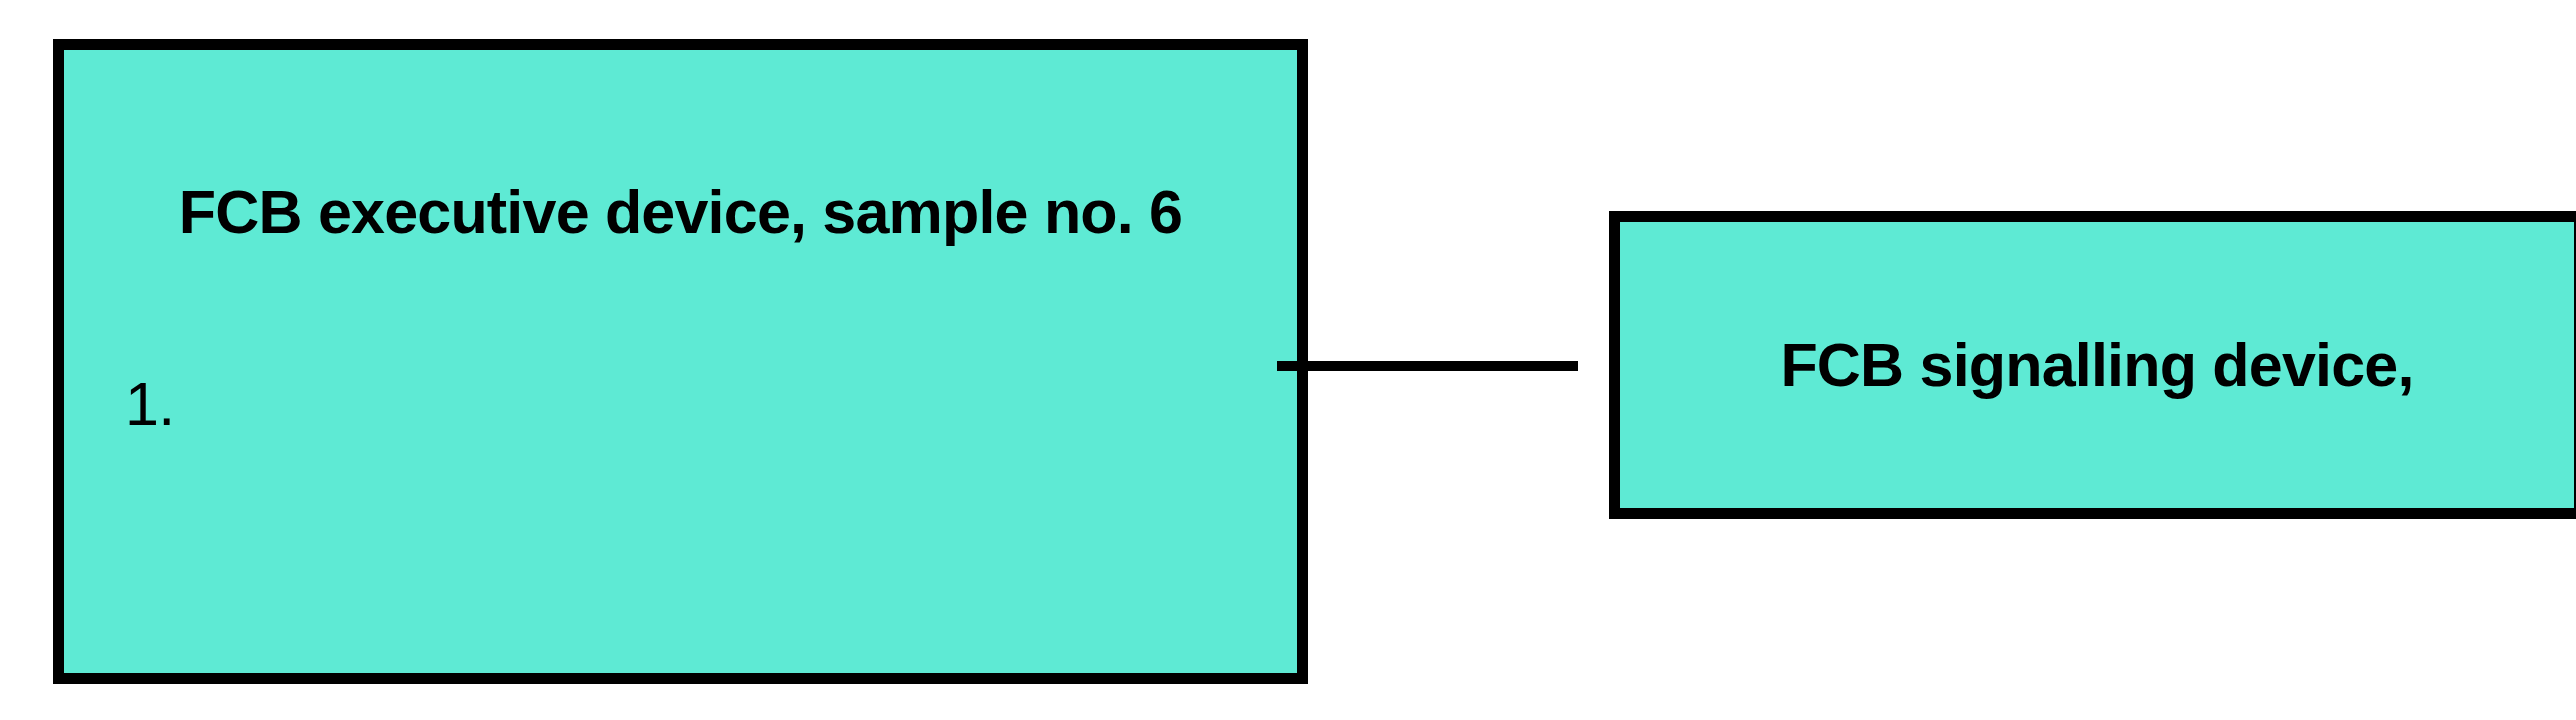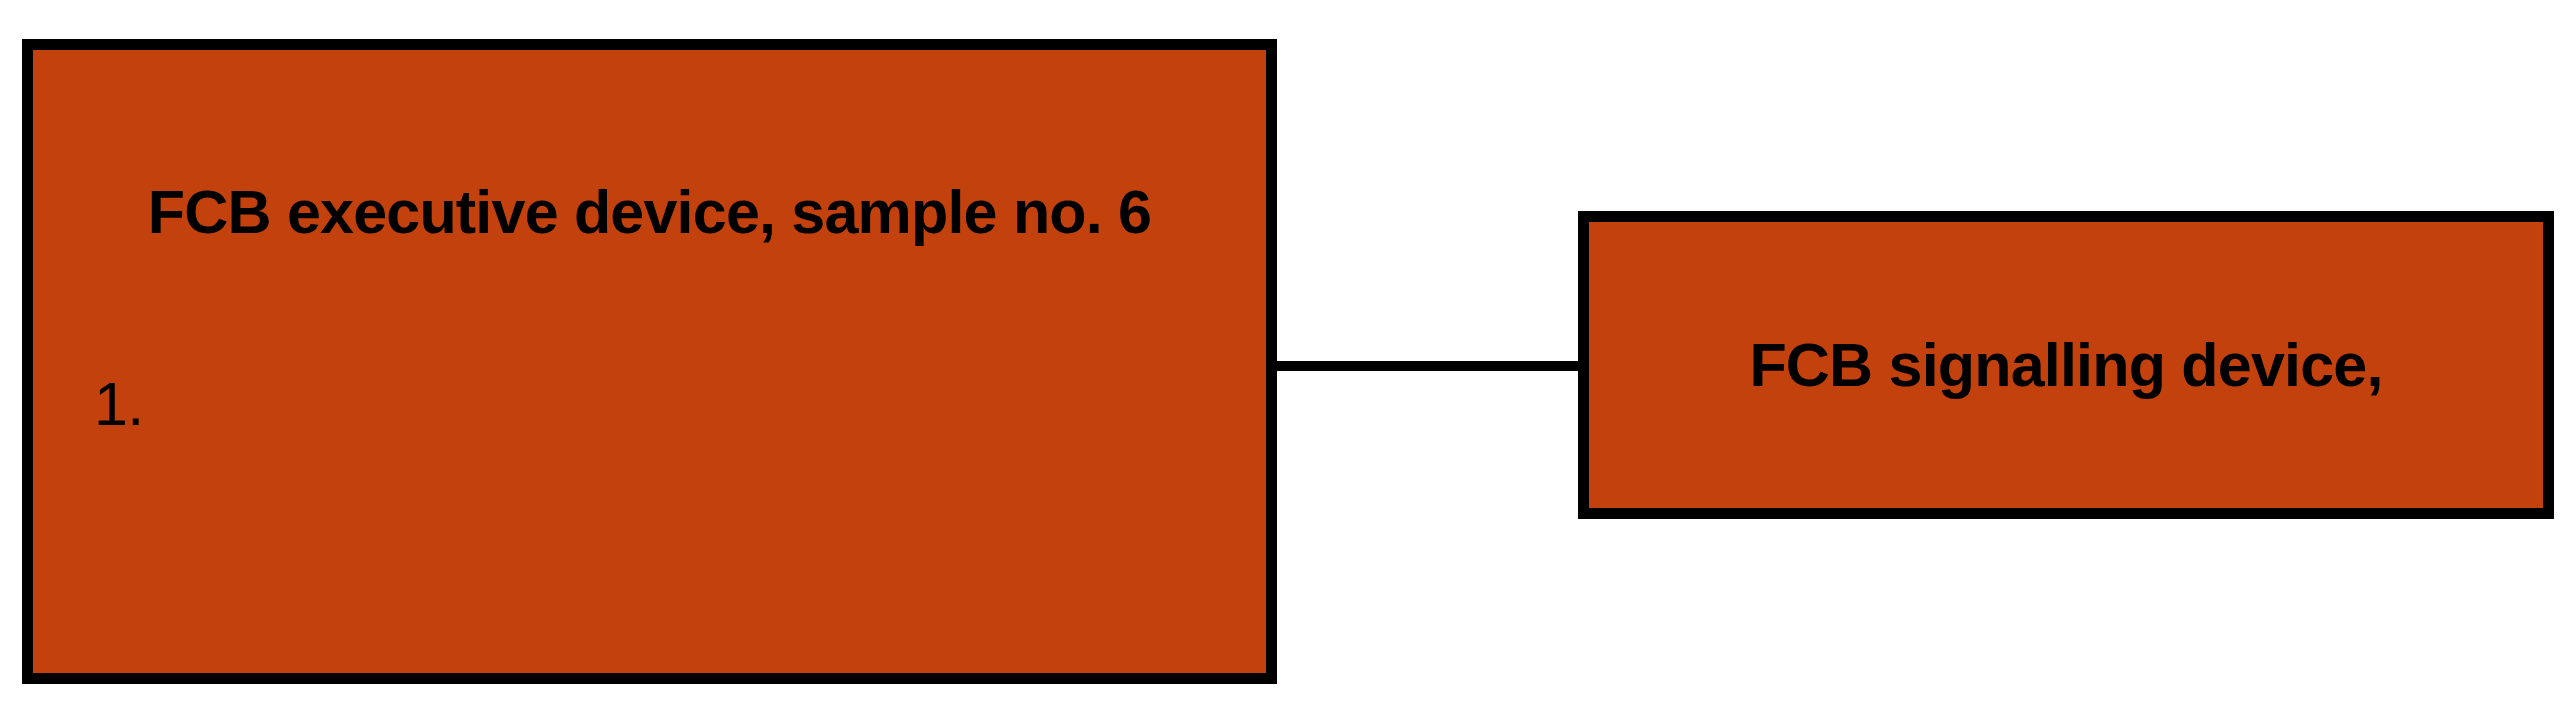--- a/index.html
+++ b/index.html
@@ -13,21 +13,22 @@
     height: 721px;
     background: #ffffff;
     overflow: hidden;
     font-family: "Liberation Sans", sans-serif;
     color: #000000;
   }
   .box {
     position: absolute;
     box-sizing: border-box;
     border: 11.4px solid #000000;
-    background: #c2410c;
+    background: #5eead4;
+    margin-left: 31px;
   }
   .box-executive {
     left: 22px;
     top: 39px;
     width: 1255px;
     height: 645px;
   }
   .box-signalling {
     left: 1578px;
     top: 211px;

